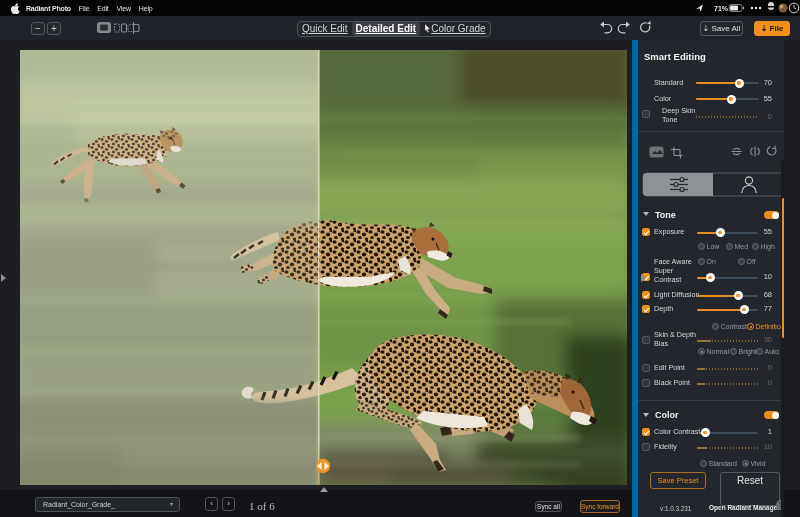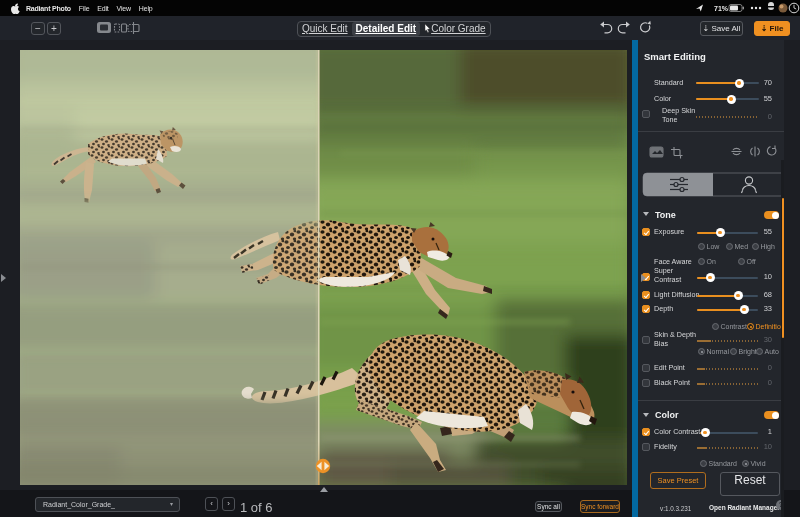--- a/index.html
+++ b/index.html
@@ -307,21 +307,21 @@
 <rect x="295.5" y="0" width="4.5" height="435" fill="#d6cf9f" opacity="0.18"></rect>
 <circle cx="303" cy="416" r="7.2" fill="#ed9226"></circle>
 <path d="M296.8 416 l4.8 -4.2 v8.4 z M309.2 416 l-4.8 -4.2 v8.4 z" fill="#f7ecd4"></path>
 </svg>
 </div>
 
 <div class="bottombar">
   <div style="position:absolute;left:35px;top:7px;width:145px;height:15px;background:#23262b;border:1px solid #4e5157;border-radius:3px;color:#cfd0d3;font-size:7px;line-height:13px;padding-left:7px;">Radiant_Color_Grade_ <span style="position:absolute;right:6px;top:0;color:#9a9da2;font-size:6px;">▾</span></div>
   <div style="position:absolute;left:205px;top:7px;width:13px;height:14px;border:1px solid #4e5157;border-radius:3px;color:#cfd0d3;font-size:8px;text-align:center;line-height:12px;">‹</div>
   <div style="position:absolute;left:222px;top:7px;width:13px;height:14px;border:1px solid #4e5157;border-radius:3px;color:#cfd0d3;font-size:8px;text-align:center;line-height:12px;">›</div>
-  <div style="position:absolute;left:240px;top:10px;font-size:13px;color:#b9babd;">1 of 6</div>
+  <div style="position:absolute;left:249px;top:10px;font-size:11px;color:#b9babd;font-family:Liberation Serif, serif;">1 of 6</div>
   <div style="position:absolute;left:535px;top:11px;width:27px;height:11px;border:1px solid #55585e;border-radius:3px;background:#1b1d21;color:#e0e1e3;font-size:6.5px;text-align:center;line-height:10px;">Sync all</div>
   <div style="position:absolute;left:580px;top:10px;width:40px;height:13px;border:1px solid #a8691e;border-radius:3px;background:#1b1d21;color:#ef9021;font-size:6.5px;text-align:center;line-height:12px;">Sync forward</div>
 </div>
 
 <div class="panel" id="panel">
   <div style="position:absolute;left:6px;top:11px;font-size:9.5px;font-weight:bold;color:#f2f3f4;">Smart Editing</div>
 
   <div class="p-label" style="left:16px;top:38px;">Standard</div>
   <div class="track" style="left:58px;top:42px;width:63px;">
       <div class="fill" style="width:43px;"></div>
@@ -411,21 +411,21 @@
       <div class="knob" style="left:36.5px;"></div>
     </div>
   <div class="p-val" style="top:250px;padding-left:28px;">68</div>
 
   <div class="cb on" style="left:4px;top:265px;"></div>
   <div class="p-label" style="left:16px;top:264px;">Depth</div>
   <div class="track" style="left:59px;top:268.5px;width:61px;">
       <div class="fill" style="width:47px;"></div>
       <div class="knob" style="left:42.5px;"></div>
     </div>
-  <div class="p-val" style="top:264px;">33</div>
+  <div class="p-val" style="top:264px;">77</div>
 
   <div class="radio" style="left:74px;top:283px;"></div>
     <div class="rlabel" style="left:82.5px;top:283px;">Contrast</div>
   <div class="radio selo" style="left:109px;top:283px;"></div>
     <div class="rlabel" style="left:117.5px;top:283px;color:#ef9021;">Definition</div>
 
   <div class="cb" style="left:4px;top:296px;"></div>
   <div class="p-label" style="left:16px;top:290px;line-height:9px;">Skin &amp; Depth<br>Bias</div>
   <div class="dtrack" style="left:59px;top:300px;width:61px;">
       <div style="position:absolute;left:0;top:0;width:14px;height:1.5px;background:#9a6d33;"></div>
@@ -473,21 +473,21 @@
       <div style="position:absolute;left:0;top:0;width:10px;height:1.5px;background:#9a6d33;"></div>
     </div>
   <div class="p-val dis" style="top:402px;">10</div>
 
   <div class="radio" style="left:62px;top:420px;"></div>
     <div class="rlabel" style="left:70.5px;top:420px;">Standard</div>
   <div class="radio selg" style="left:104px;top:420px;"></div>
     <div class="rlabel" style="left:112.5px;top:420px;">Vivid</div>
 
   <div style="position:absolute;left:12px;top:432px;width:56px;height:17px;border:1px solid #b06d1e;border-radius:3px;color:#ef9021;font-size:7.5px;text-align:center;line-height:15px;">Save Preset</div>
-  <div style="position:absolute;left:82px;top:432px;width:60px;height:24px;border:1px solid #55585e;border-radius:3px;color:#e4e5e7;font-size:12px;text-align:center;line-height:15px;">Reset</div>
+  <div style="position:absolute;left:82px;top:432px;width:60px;height:34px;border:1px solid #55585e;border-radius:3px;color:#e4e5e7;font-size:10px;text-align:center;line-height:15px;">Reset</div>
 
   <div style="position:absolute;left:22px;top:465px;font-size:6.3px;color:#c9cacd;">v:1.0.3.231</div>
   <div style="position:absolute;left:71px;top:464px;font-size:6.5px;color:#e8e9ea;font-weight:bold;white-space:nowrap;">Open Radiant Manager</div>
   <div style="position:absolute;left:138px;top:460px;width:10px;height:10px;border-radius:50%;background:#6b6e74;color:#22252b;font-size:7px;font-weight:bold;text-align:center;line-height:10px;">?</div>
 
   <div style="position:absolute;right:0;top:120px;width:3px;height:357px;background:#1a1c20;"></div>
   <div style="position:absolute;right:0.5px;top:158px;width:2px;height:140px;background:#ef9021;border-radius:1px;"></div>
 </div>
 
 <div style="position:absolute;left:1px;top:274px;width:0;height:0;border-top:4px solid transparent;border-bottom:4px solid transparent;border-left:5px solid #8a8d92;"></div>

